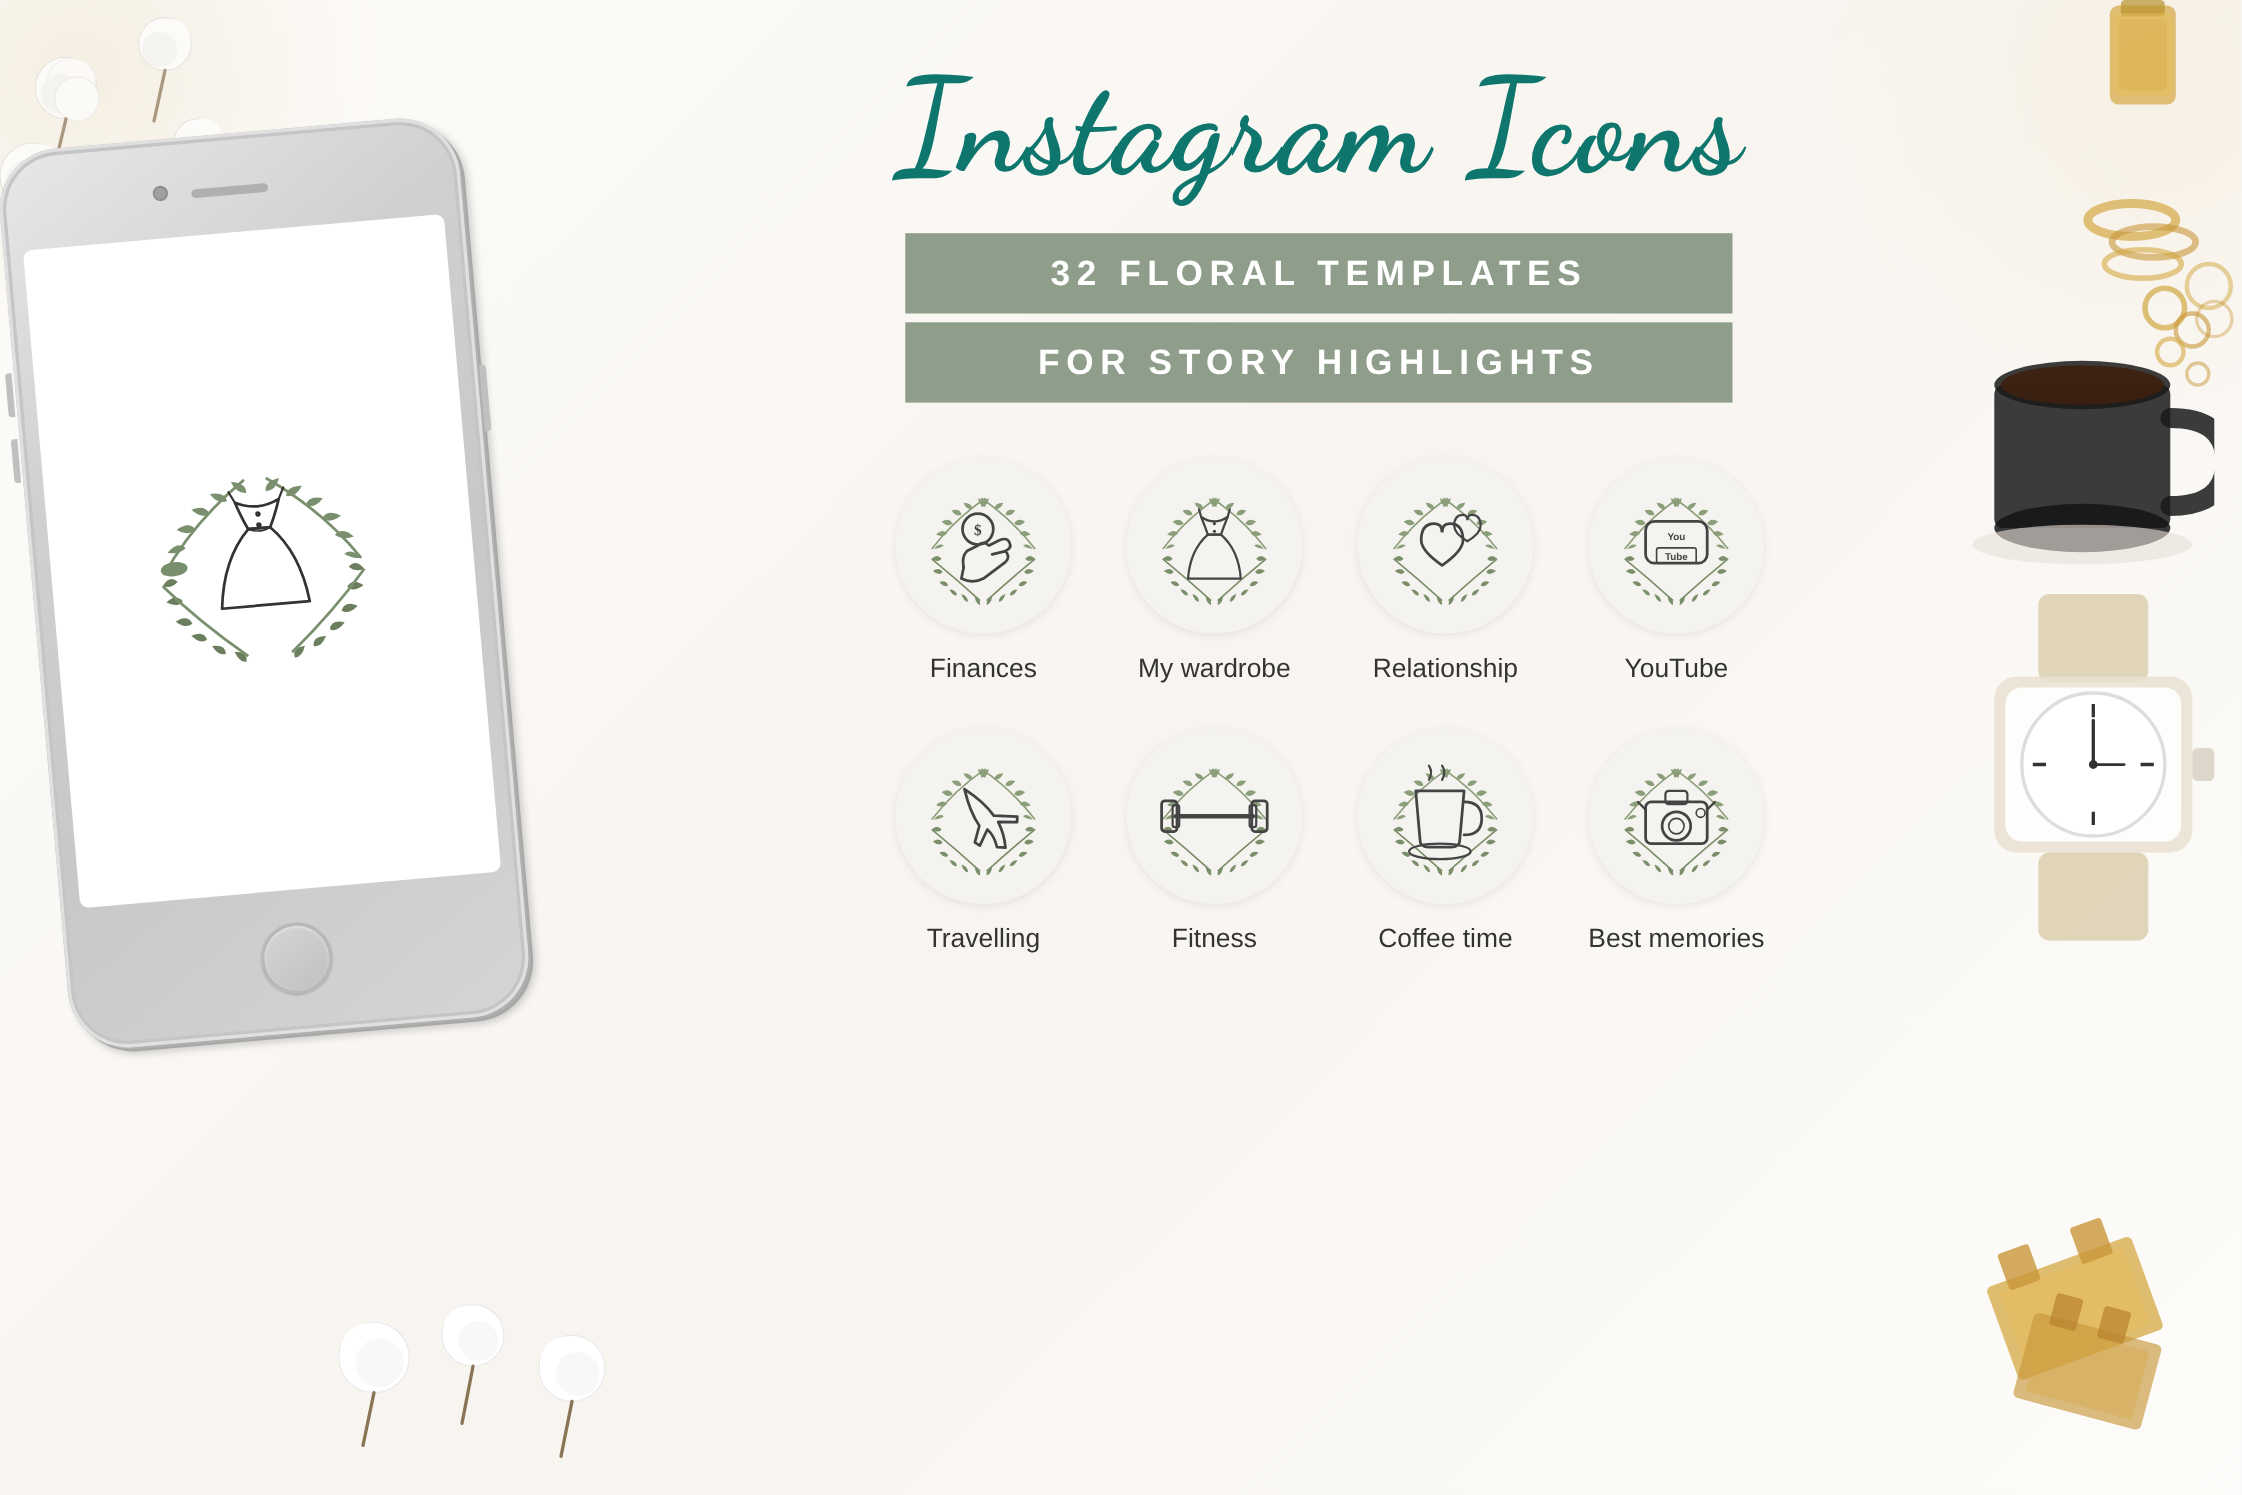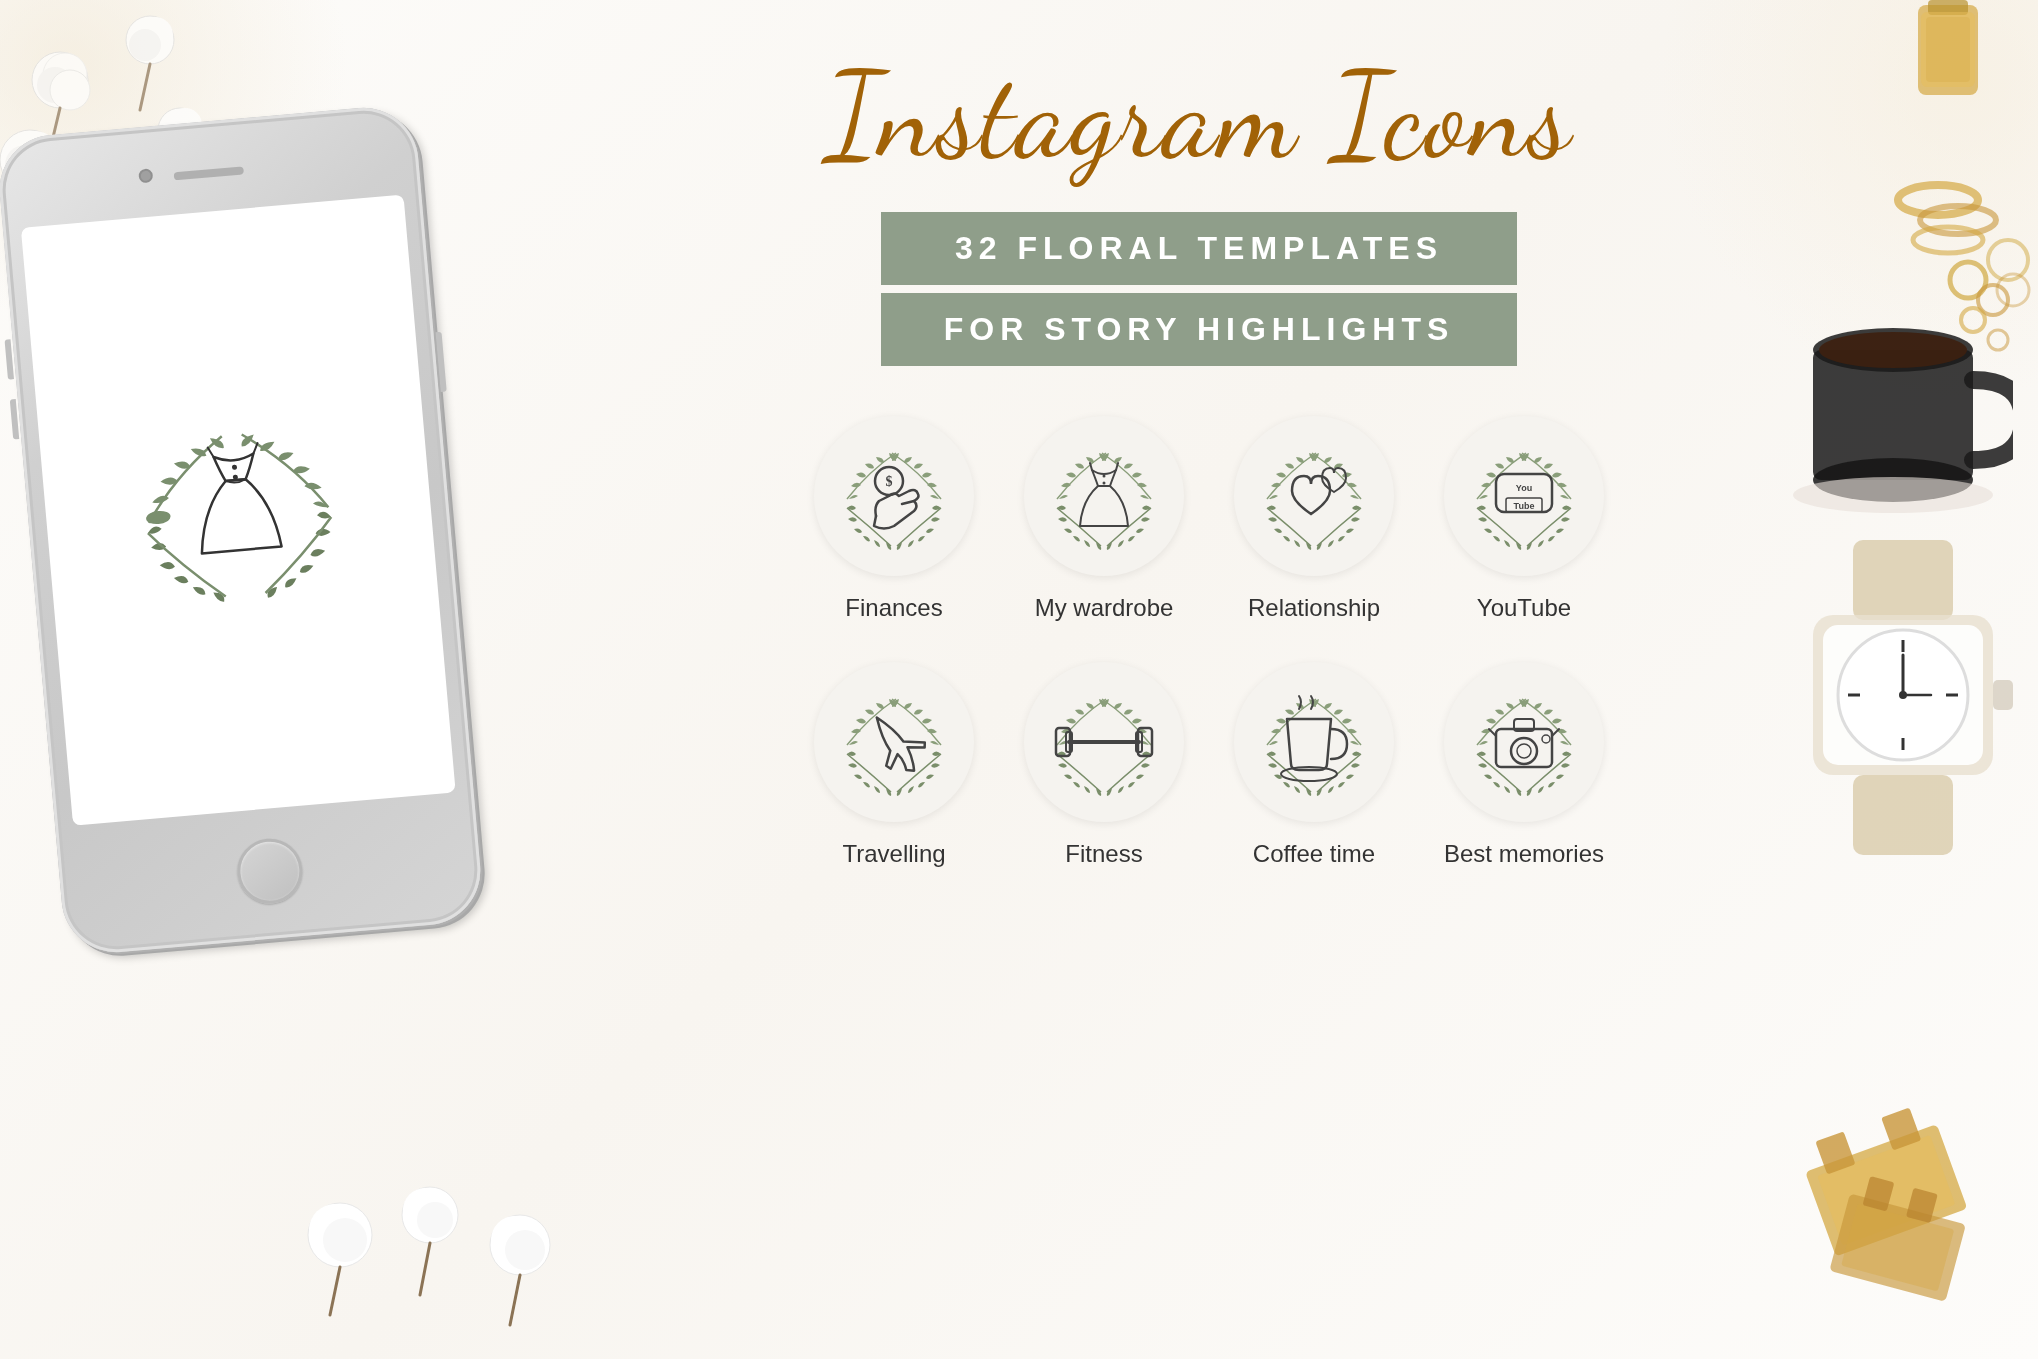--- a/index.html
+++ b/index.html
@@ -160,22 +160,22 @@
 
     
     .title-area {
       text-align: center;
       margin-bottom: 30px;
     }
 
     .title-text {
       font-family: 'Brush Script MT', 'Dancing Script', cursive;
       font-size: 120px;
-      color: #a16207;
-      font-weight: 400;
+      color: #0f766e;
+      font-weight: 700;
       line-height: 1.1;
       letter-spacing: 2px;
     }
 
     
     .banner-container {
       display: flex;
       flex-direction: column;
       align-items: center;
       gap: 8px;
@@ -193,21 +193,21 @@
     .banner-text {
       color: white;
       font-family: 'Arial', sans-serif;
       font-size: 32px;
       font-weight: 600;
       letter-spacing: 6px;
       text-transform: uppercase;
     }
 
     .banner-wide {
-      width: 636px;
+      width: 752px;
     }
 
     
     .icons-grid {
       display: grid;
       grid-template-columns: repeat(4, 180px);
       grid-template-rows: repeat(2, auto);
       gap: 40px 30px;
       justify-content: center;
       margin-left: 20px;

